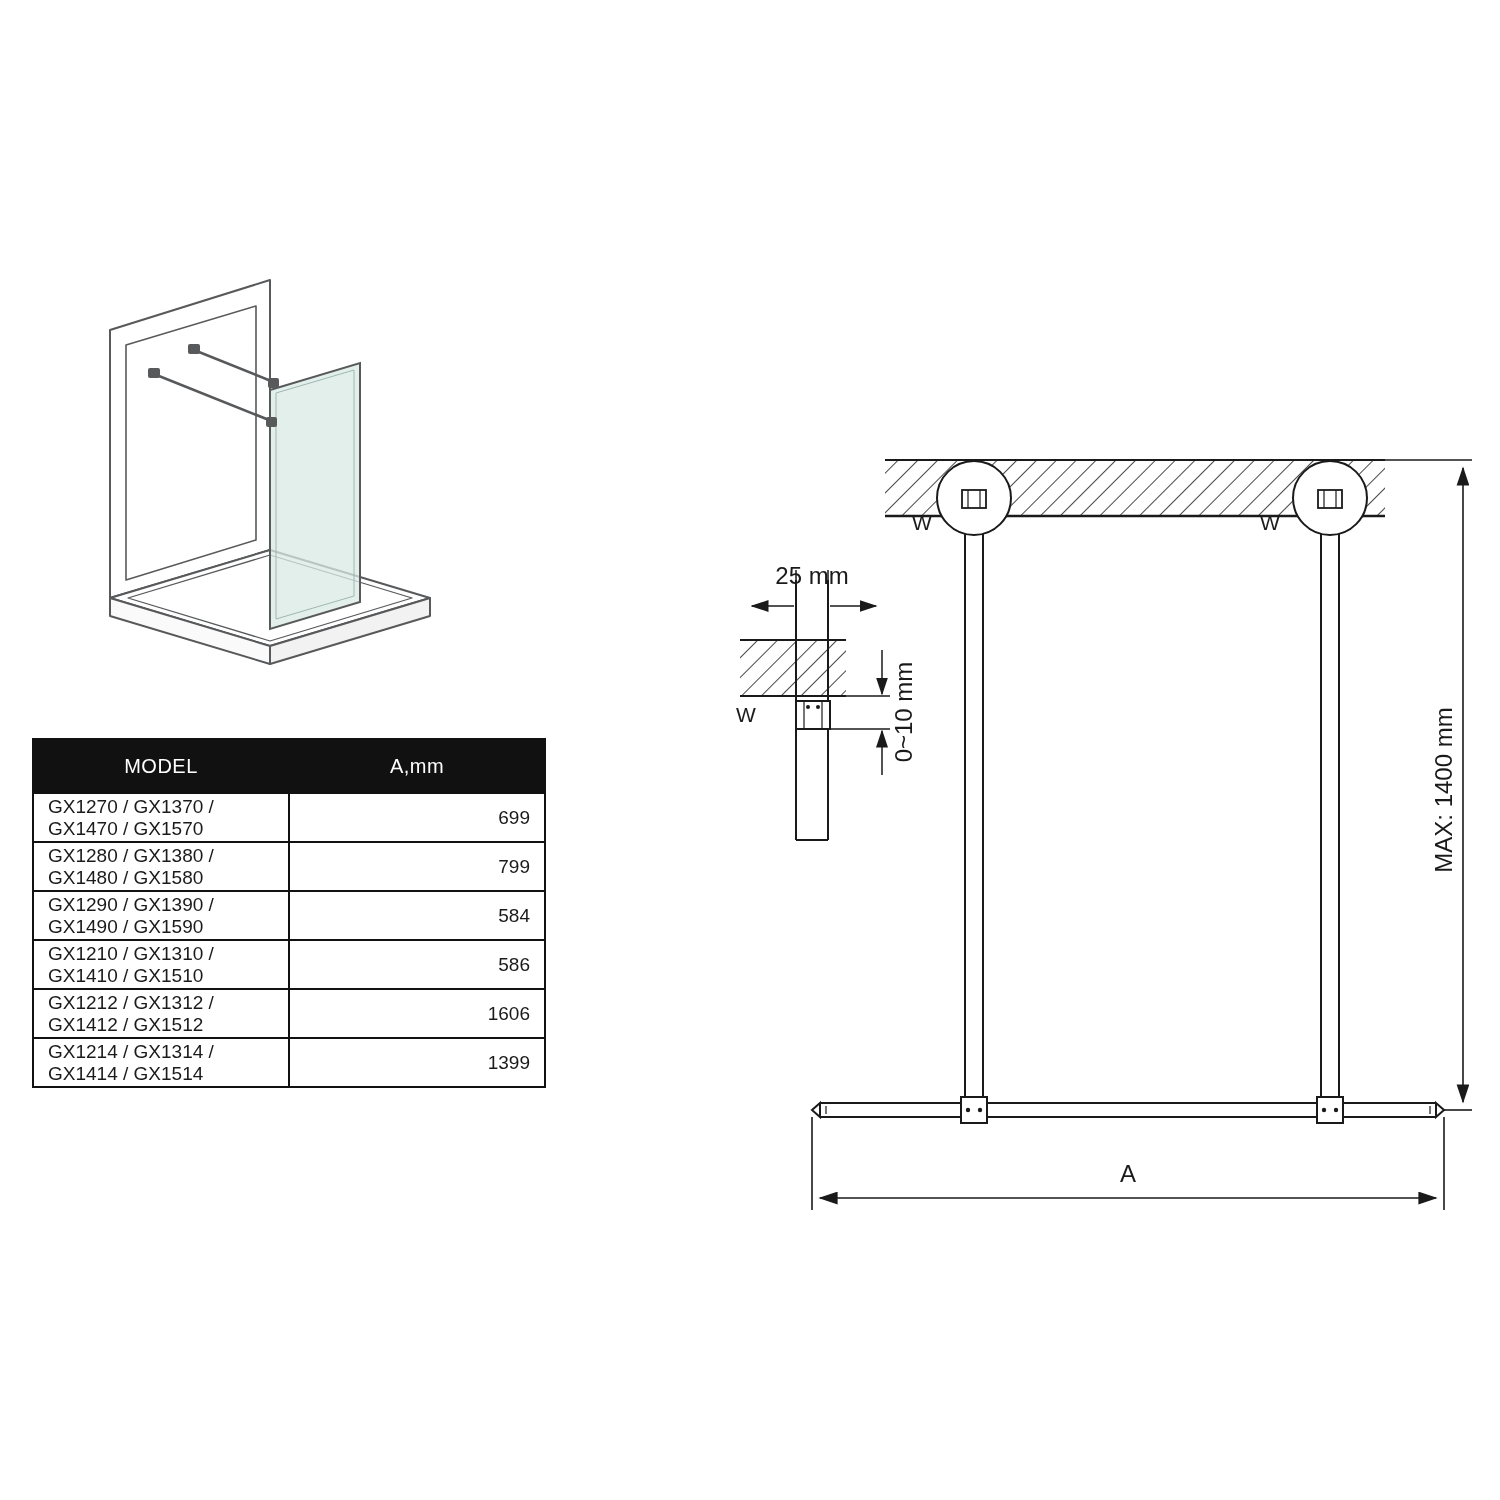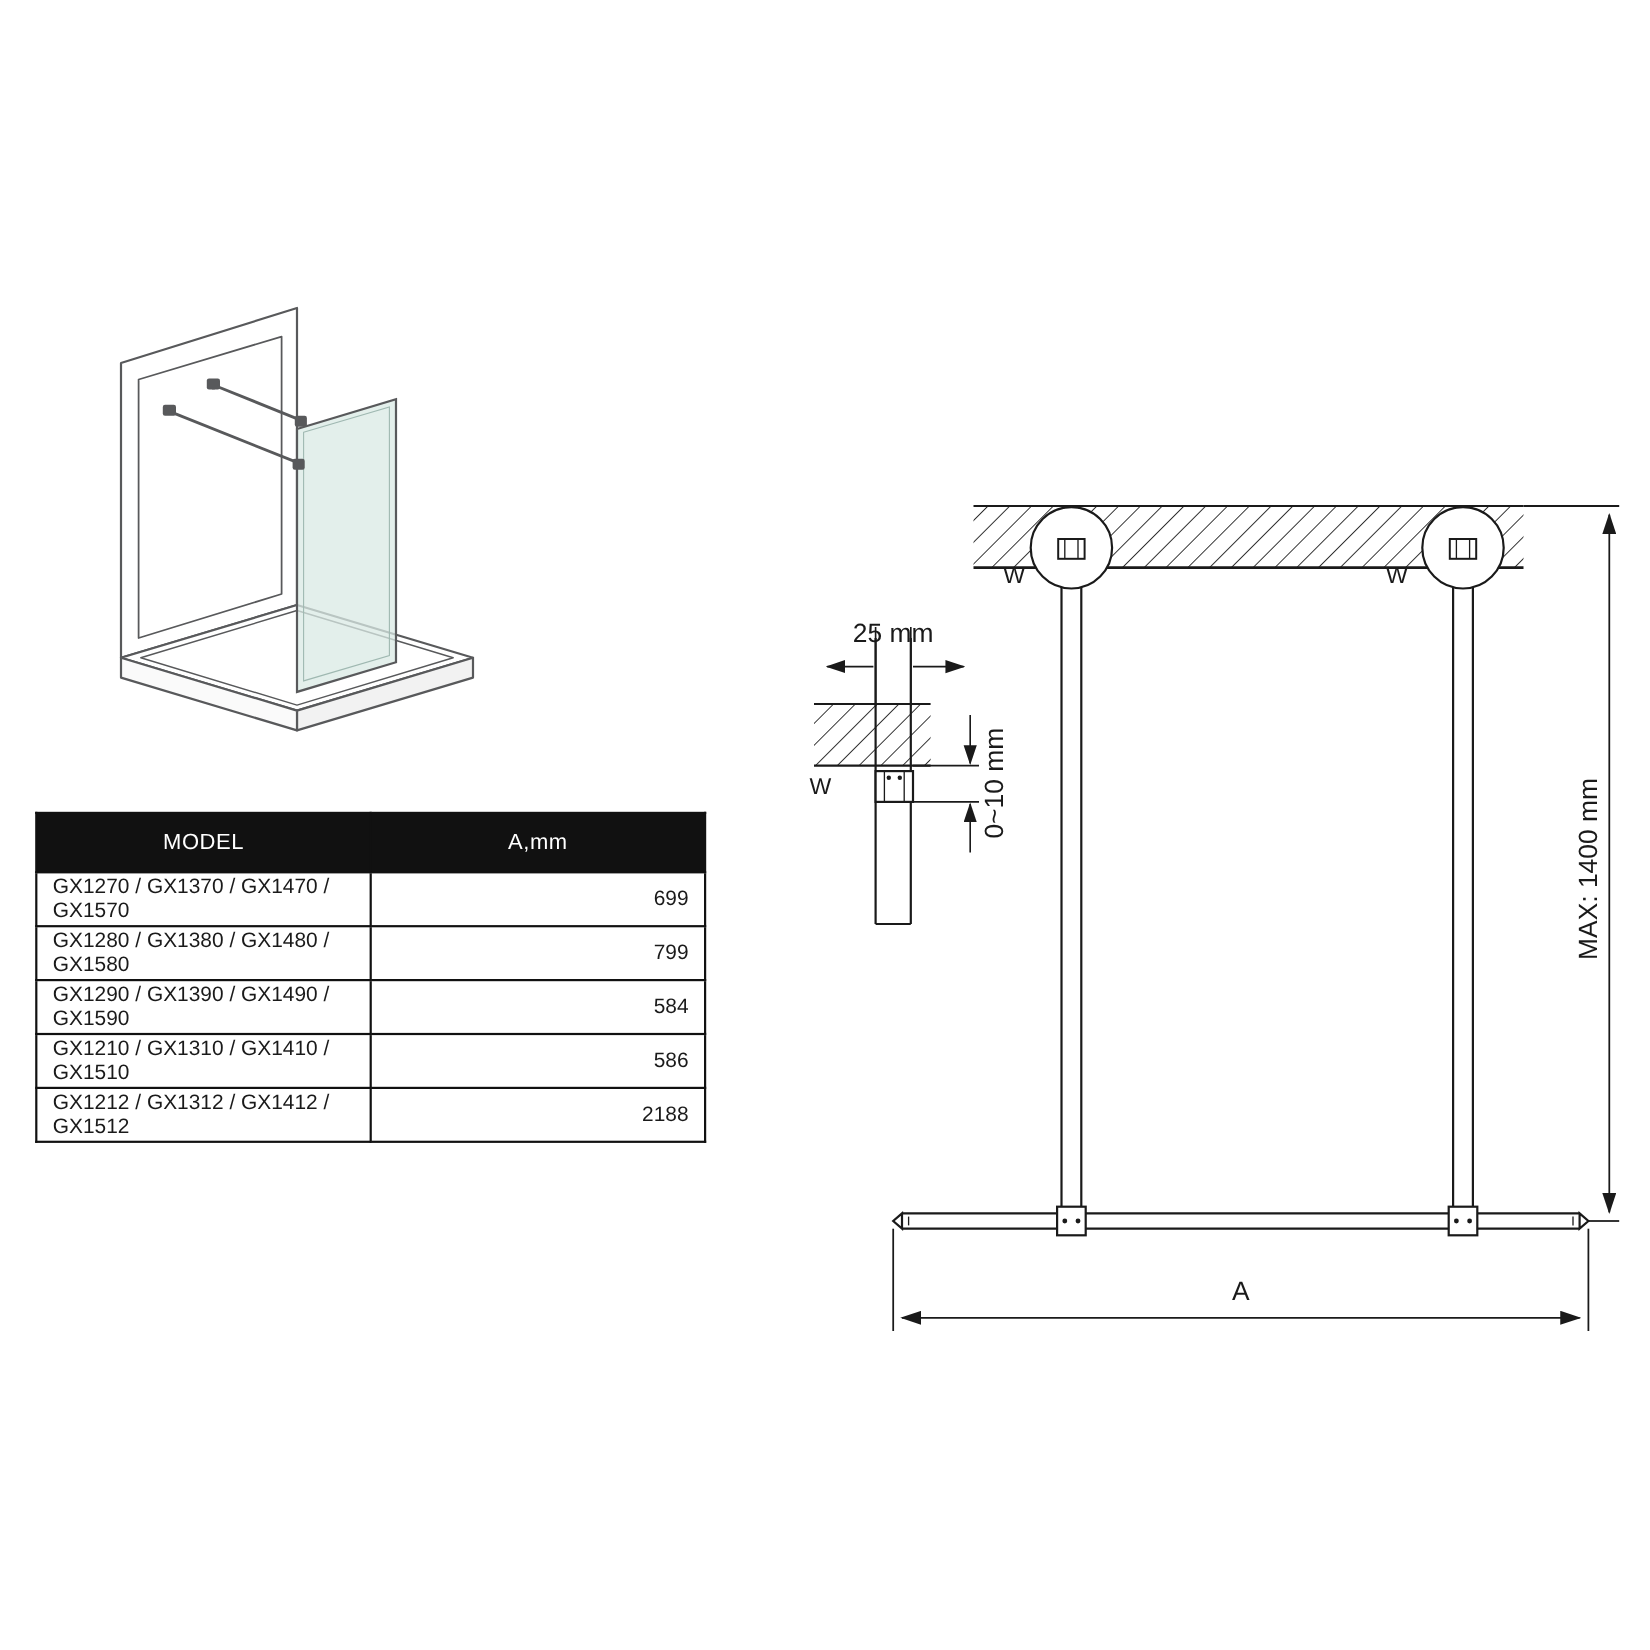--- a/index.html
+++ b/index.html
@@ -28,21 +28,21 @@
     top: 250px;
     width: 420px;
     height: 430px;
   }
 
   
   #model-table {
     position: absolute;
     left: 32px;
     top: 738px;
-    width: 610px;
+    width: 514px;
     border-collapse: collapse;
     background: #ffffff;
     table-layout: fixed;
   }
   #model-table th, #model-table td {
     border: 2px solid #111111;
     font-size: 19px;
     font-weight: normal;
     color: #1a1a1a;
     height: 49px;
@@ -144,21 +144,25 @@
       <tr>
         <td class="model-col">GX1290 / GX1390 / GX1490 / GX1590</td>
         <td class="dim-col">584</td>
       </tr>
       <tr>
         <td class="model-col">GX1210 / GX1310 / GX1410 / GX1510</td>
         <td class="dim-col">586</td>
       </tr>
       <tr>
         <td class="model-col">GX1212 / GX1312 / GX1412 / GX1512</td>
-        <td class="dim-col">2188</td>
+        <td class="dim-col">1606</td>
+      </tr>
+      <tr>
+        <td class="model-col">GX1214 / GX1314 / GX1414 / GX1514</td>
+        <td class="dim-col">1399</td>
       </tr>
     </tbody>
   </table>
 
   <svg id="technical-drawing" viewBox="0 0 790 830" width="790" height="830">
 
     <defs>
       <pattern id="hatch" width="14" height="14" patternTransform="rotate(45)" patternUnits="userSpaceOnUse">
         <line x1="0" y1="0" x2="0" y2="14" stroke="#1a1a1a" stroke-width="1.6"></line>
       </pattern>

